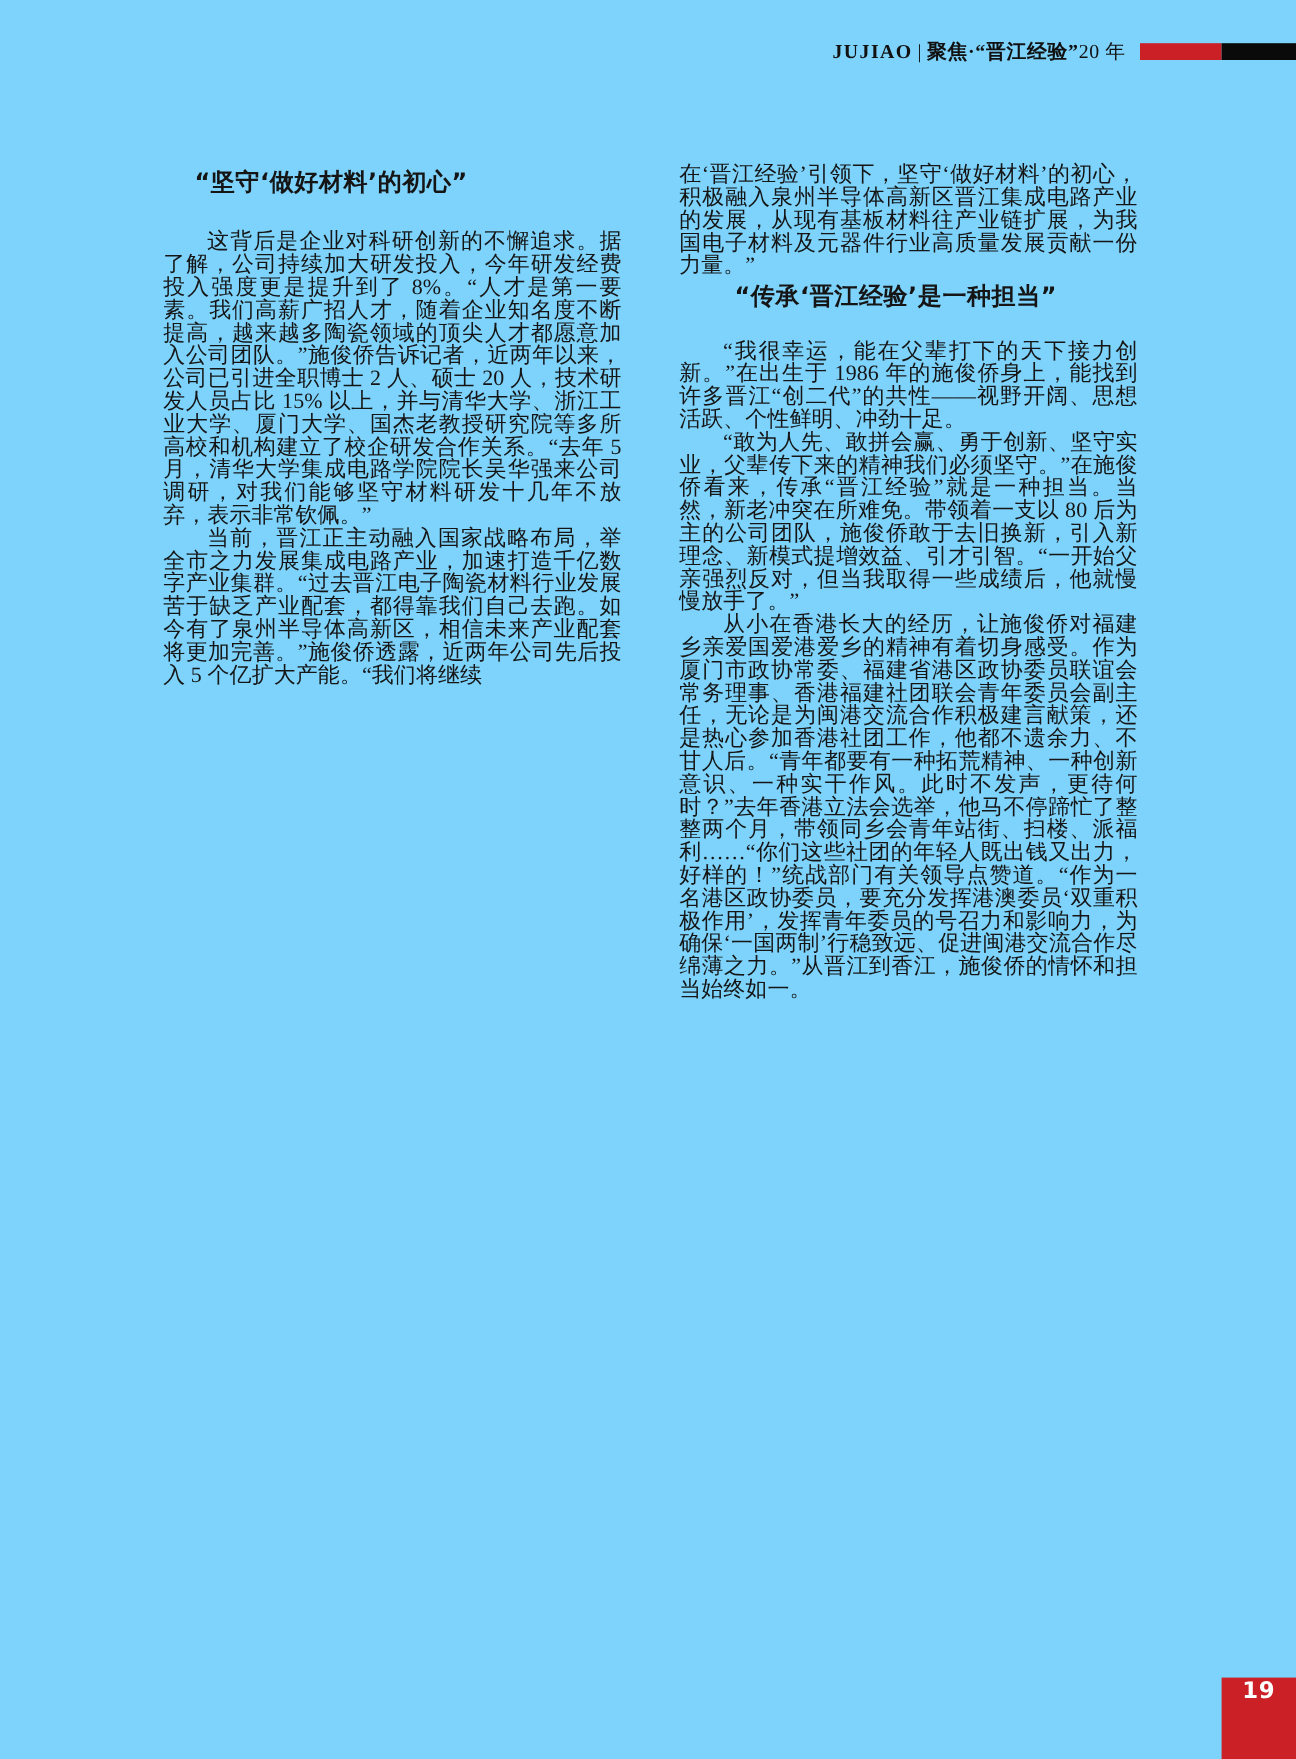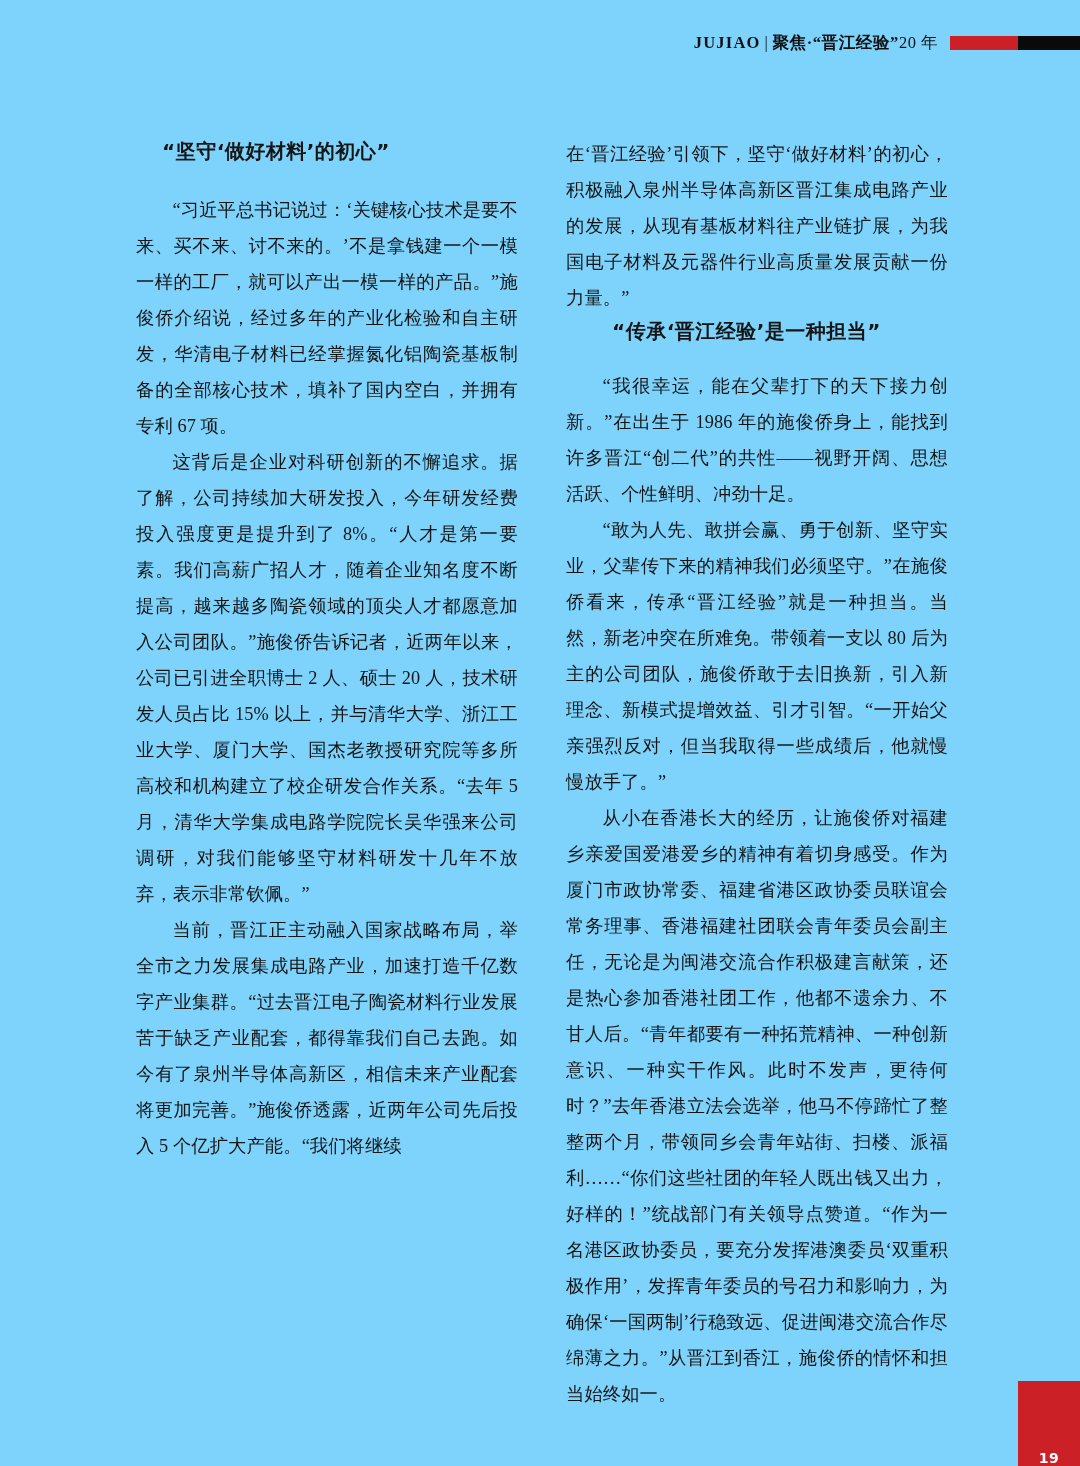--- a/index.html
+++ b/index.html
@@ -88,44 +88,44 @@
   }
   h2.subhead.second {
     margin-top: 0;
     margin-bottom: 22px;
     padding-left: 46px;
   }
 
   p.para {
     font-family: "Liberation Serif", "DejaVu Serif", serif;
     font-size: 18.3px;
-    line-height: 36px;
+    line-height: 19px;
     margin: 0;
     text-align: justify;
     text-justify: inter-character;
     text-indent: 2em;
     color: #151515;
     letter-spacing: 0.1px;
     word-break: break-all;
   }
 
   
   .folio {
     position: absolute;
     right: 0;
     bottom: 0;
     width: 62px;
-    height: 85px;
+    height: 68px;
     background: #cb2026;
     color: #ffffff;
     display: flex;
-    align-items: flex-end;
+    align-items: flex-start;
     justify-content: center;
     font-family: "DejaVu Sans", "Liberation Sans", sans-serif;
-    font-size: 14px;
+    font-size: 19px;
     font-weight: 700;
     letter-spacing: 0.5px;
   }
 </style>
 </head>
 <body>
 
 <div class="page">
 
   <div class="header">
@@ -133,21 +133,20 @@
       <span class="latin">JUJIAO</span><span class="sep">|</span><span>聚焦·“晋江经验”</span><span class="num">20 年</span>
     </div>
     <div class="bar-red"></div>
     <div class="bar-black"></div>
   </div>
 
   <div class="columns">
 
     <div class="col">
       <h2 class="subhead">“坚守‘做好材料’的初心”</h2>
-      <p class="para">“习近平总书记说过：‘关键核心技术是要不来、买不来、讨不来的。’不是拿钱建一个一模一样的工厂，就可以产出一模一样的产品。”施俊侨介绍说，经过多年的产业化检验和自主研发，华清电子材料已经掌握氮化铝陶瓷基板制备的全部核心技术，填补了国内空白，并拥有专利 67 项。</p>
       <p class="para">这背后是企业对科研创新的不懈追求。据了解，公司持续加大研发投入，今年研发经费投入强度更是提升到了 8%。“人才是第一要素。我们高薪广招人才，随着企业知名度不断提高，越来越多陶瓷领域的顶尖人才都愿意加入公司团队。”施俊侨告诉记者，近两年以来，公司已引进全职博士 2 人、硕士 20 人，技术研发人员占比 15% 以上，并与清华大学、浙江工业大学、厦门大学、国杰老教授研究院等多所高校和机构建立了校企研发合作关系。“去年 5 月，清华大学集成电路学院院长吴华强来公司调研，对我们能够坚守材料研发十几年不放弃，表示非常钦佩。”</p>
       <p class="para">当前，晋江正主动融入国家战略布局，举全市之力发展集成电路产业，加速打造千亿数字产业集群。“过去晋江电子陶瓷材料行业发展苦于缺乏产业配套，都得靠我们自己去跑。如今有了泉州半导体高新区，相信未来产业配套将更加完善。”施俊侨透露，近两年公司先后投入 5 个亿扩大产能。“我们将继续</p>
     </div>
 
     <div class="col">
       <p class="para" style="text-indent:0">在‘晋江经验’引领下，坚守‘做好材料’的初心，积极融入泉州半导体高新区晋江集成电路产业的发展，从现有基板材料往产业链扩展，为我国电子材料及元器件行业高质量发展贡献一份力量。”</p>
       <h2 class="subhead second">“传承‘晋江经验’是一种担当”</h2>
       <p class="para">“我很幸运，能在父辈打下的天下接力创新。”在出生于 1986 年的施俊侨身上，能找到许多晋江“创二代”的共性——视野开阔、思想活跃、个性鲜明、冲劲十足。</p>
       <p class="para">“敢为人先、敢拼会赢、勇于创新、坚守实业，父辈传下来的精神我们必须坚守。”在施俊侨看来，传承“晋江经验”就是一种担当。当然，新老冲突在所难免。带领着一支以 80 后为主的公司团队，施俊侨敢于去旧换新，引入新理念、新模式提增效益、引才引智。“一开始父亲强烈反对，但当我取得一些成绩后，他就慢慢放手了。”</p>
       <p class="para"><span>从小在香港长大的经历，让施俊侨对福建乡亲爱国爱港爱乡的精神有着切身感受。作为厦门市政协常委、福建省港区政协委员联谊会常务理事、香港福建社团联会青年委员会副主任，无论是为闽港交流合作积极建言献策，还是热心参加香港社团工作，他都不遗余力、不甘人后。“青年都要有一种拓荒精神、一种创新意识、一种实干作风。此时不发声，更待何时？”去年香港立法会选举，他马不停蹄忙了整整两个月，带领同乡会青年站街、扫楼、派福利……“你们这些社团的年轻人既出钱又出力，好样的！”统战部门有关领导点赞道。“作为一名港区政协委员，要充分发挥港澳委员‘双重积极作用’，发挥青年委员的号召力和影响力，为确保‘一国两制’行稳致远、促进闽港交流合作尽绵薄之力。”从晋江到香江，施俊侨的情怀和担当始终如一。</span></p>

